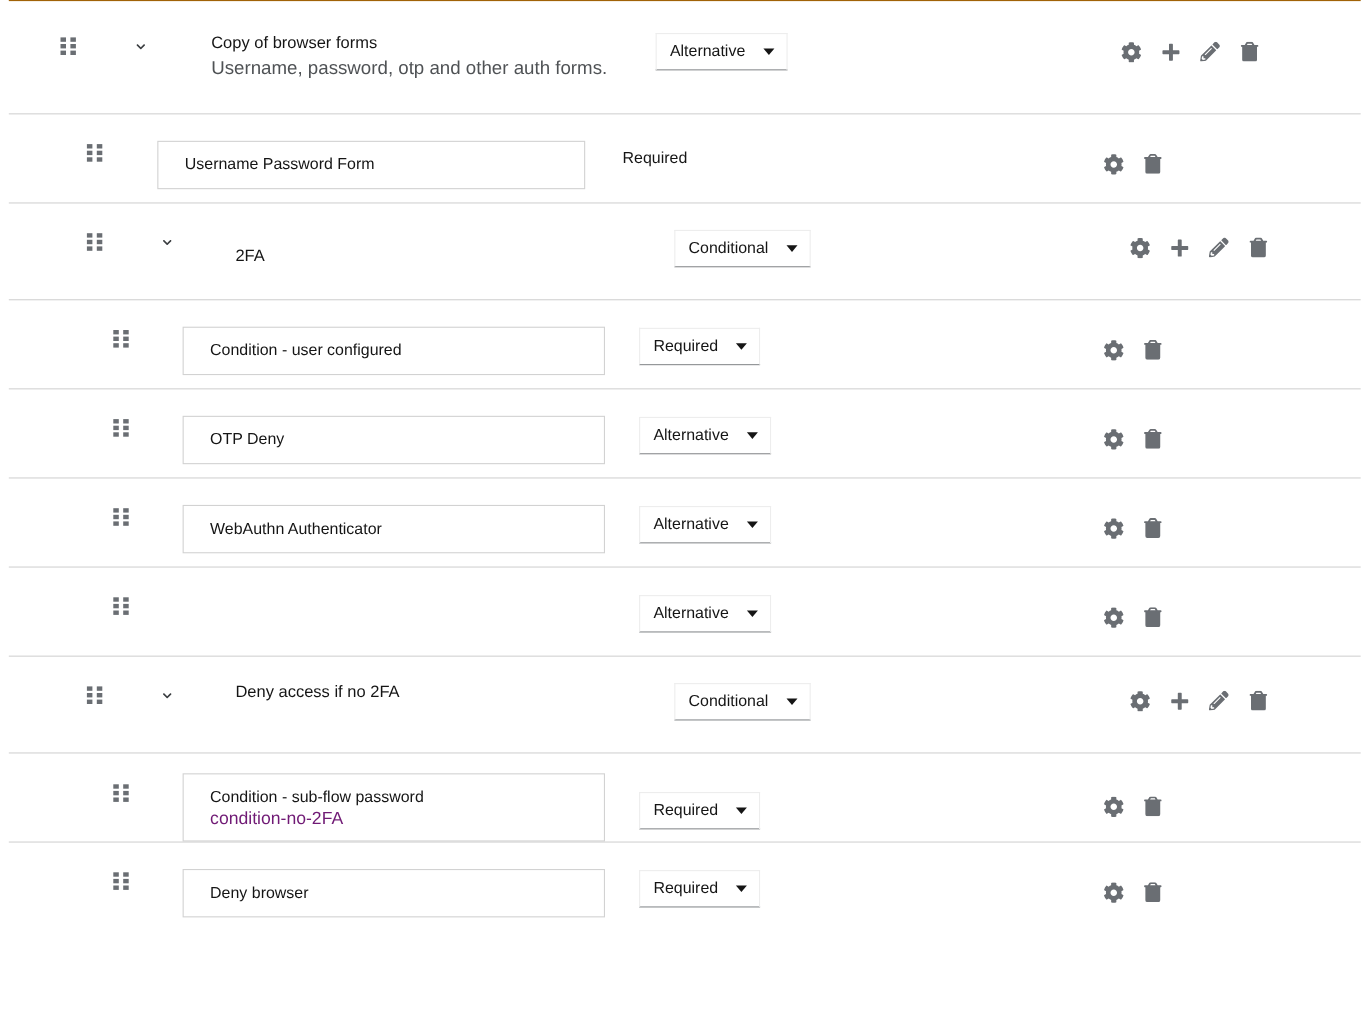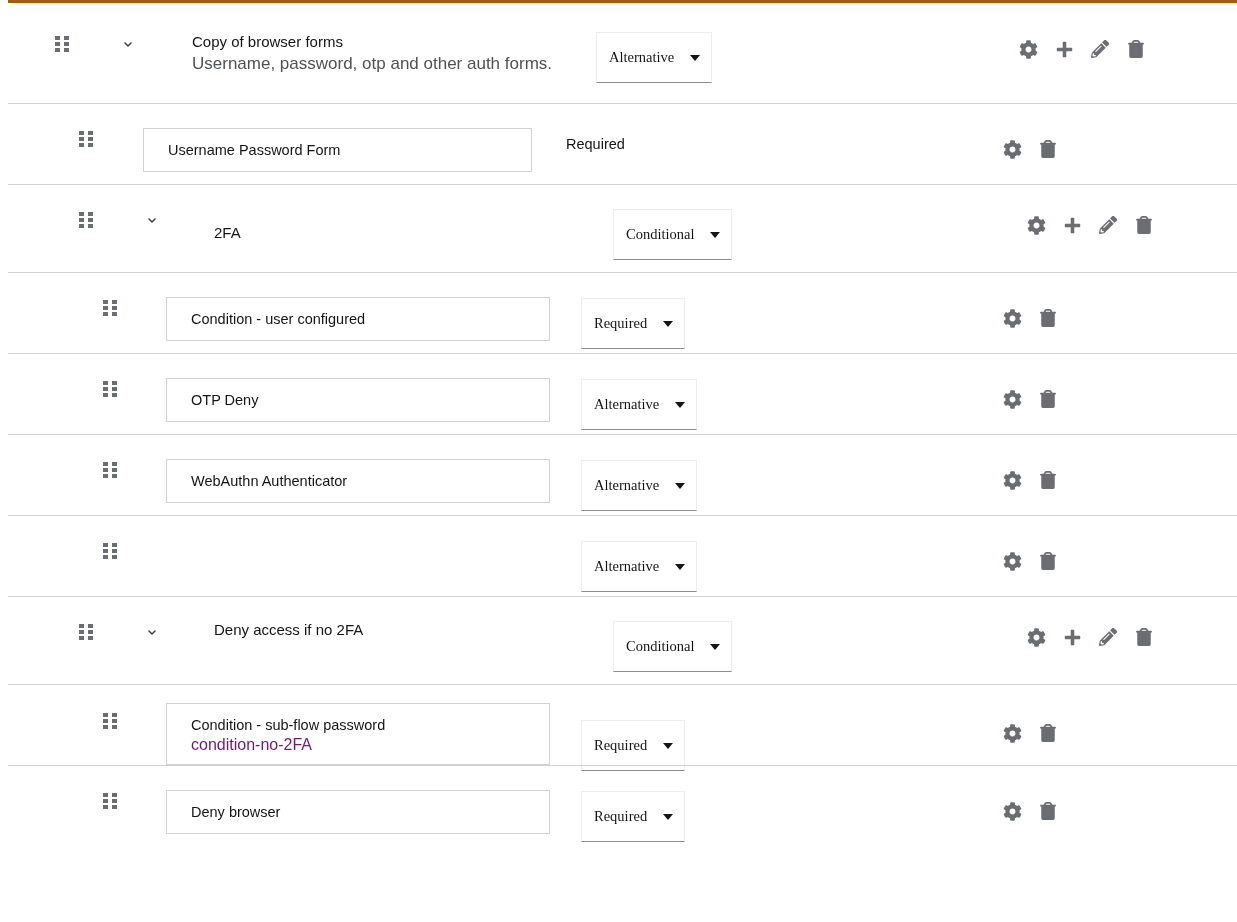--- a/index.html
+++ b/index.html
@@ -22,21 +22,21 @@
 
   .row {
     position: relative;
     box-sizing: border-box;
     display: flex;
     align-items: flex-start;
     border-top: 1px solid #d2d2d2;
     margin-left: 8px;
     width: 1229px;
   }
-  .row.first { border-top: 3px solid #a16207; }
+  .row.first { border-top: 1px solid #a16207; }
 
   
   .handle {
     flex: 0 0 auto;
     width: 14px;
     height: 16px;
     display: grid;
     grid-template-columns: 5px 5px;
     grid-template-rows: 4px 4px 4px;
     gap: 2px 4px;
@@ -116,30 +116,29 @@
   .req-wrap {
     flex: 0 0 auto;
     display: flex;
     align-items: flex-start;
   }
   .req-select {
     box-sizing: border-box;
     display: inline-flex;
     align-items: center;
     gap: 16px;
-    height: 51px;
+    height: 34px;
     padding: 0 11px 0 12px;
     background: #fff;
     border: 1px solid #ededed;
     border-bottom: 1px solid #8a8d90;
     font-size: 14.5px;
     color: #151515;
     cursor: pointer;
     white-space: nowrap;
-    font-family: Liberation Serif, serif;
   }
   .req-caret {
     width: 0; height: 0;
     border-left: 5px solid transparent;
     border-right: 5px solid transparent;
     border-top: 6px solid #151515;
   }
   .req-static {
     font-size: 14.5px;
     line-height: 34px;

